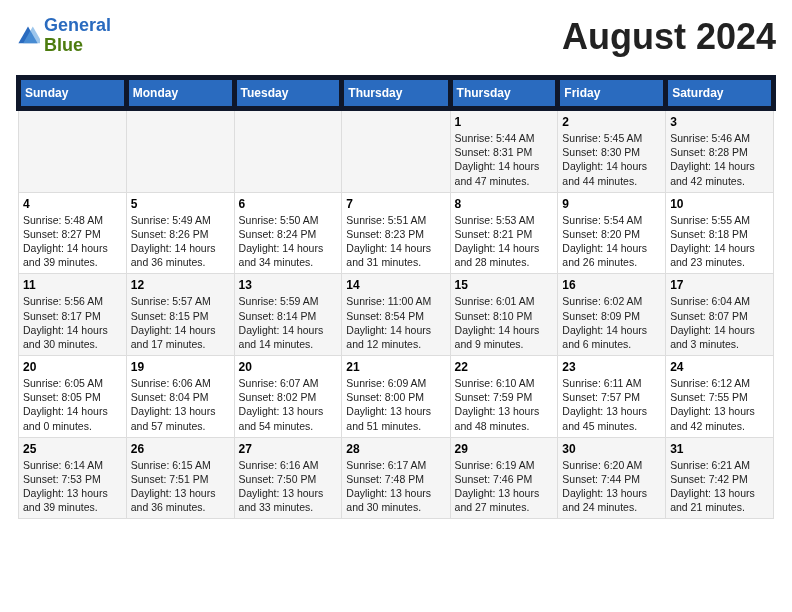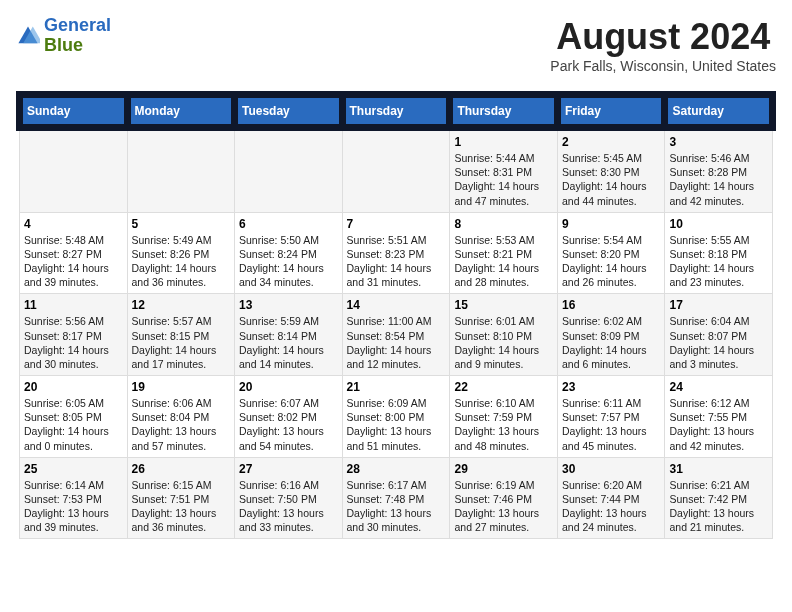--- a/index.html
+++ b/index.html
@@ -34,41 +34,40 @@
       height: 24px;
       margin-right: 4px;
     }
     .title-block {
       text-align: right;
     }
     .main-title {
       font-size: 36px;
       font-weight: bold;
       color: #222;
-      text-align: center;
     }
     .subtitle {
       font-size: 14px;
       color: #444;
     }
     table {
       width: 100%;
       border-collapse: collapse;
       font-size: 11px;
     }
     thead tr {
       background-color: #2a6bbf;
       color: white;
     }
     thead th {
       padding: 6px 4px;
       text-align: left;
       font-size: 12px;
       font-weight: bold;
-      border: 7px solid #0f172a;
+      border: 5px solid #0f172a;
     }
     tbody tr {
       vertical-align: top;
     }
     tbody tr:nth-child(odd) {
       background-color: #f5f5f5;
     }
     tbody tr:nth-child(even) {
       background-color: #ffffff;
     }
@@ -102,21 +101,20 @@
       <polygon points="20,4 36,32 4,32" fill="#2a6bbf"></polygon>
       <polygon points="28,4 44,32 12,32" fill="#5ba0e0" opacity="0.6"></polygon>
     </svg>
     <div class="logo-text">
       <span style="color:#2a6bbf;">General</span><br>
       <span>Blue</span>
     </div>
   </div>
   <div class="title-block">
     <div class="main-title">August 2024</div>
-    <div class="subtitle">Park Falls, Wisconsin, United States</div>
   </div>
 </div>
 
 <table>
   <thead>
     <tr>
     <th>Sunday</th>
         <th>Monday</th>
         <th>Tuesday</th>
         <th>Thursday</th>

